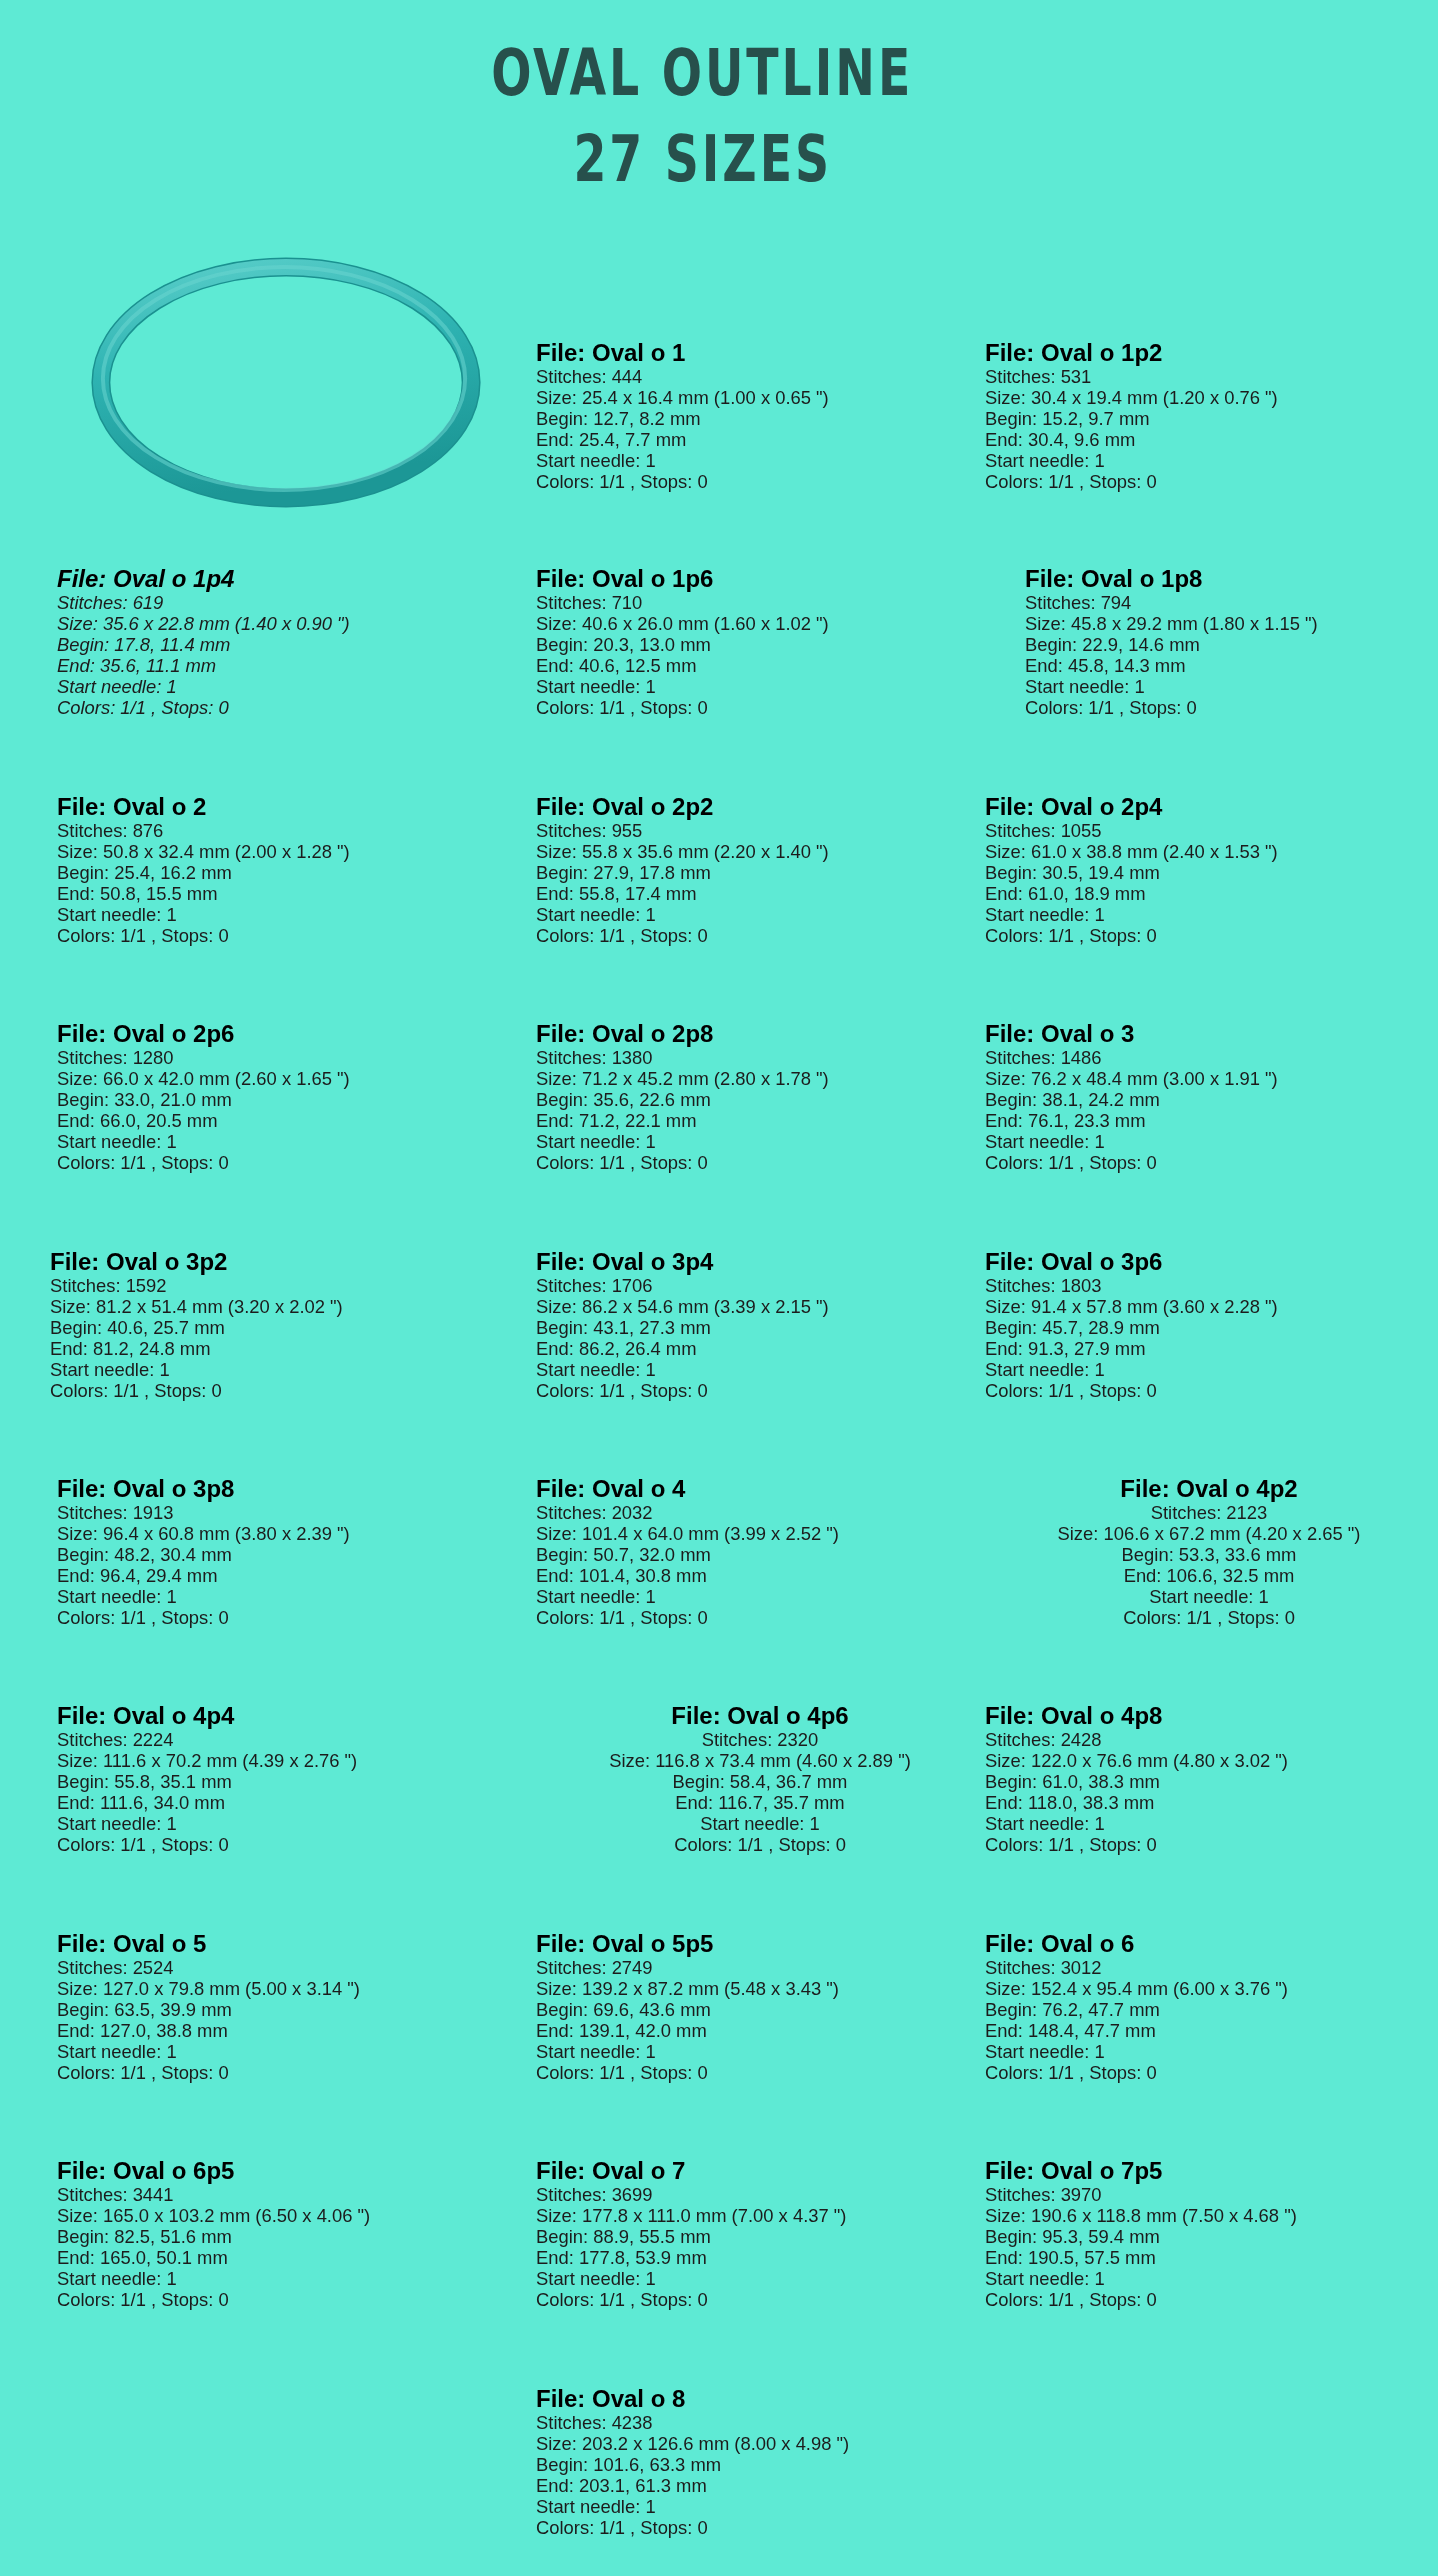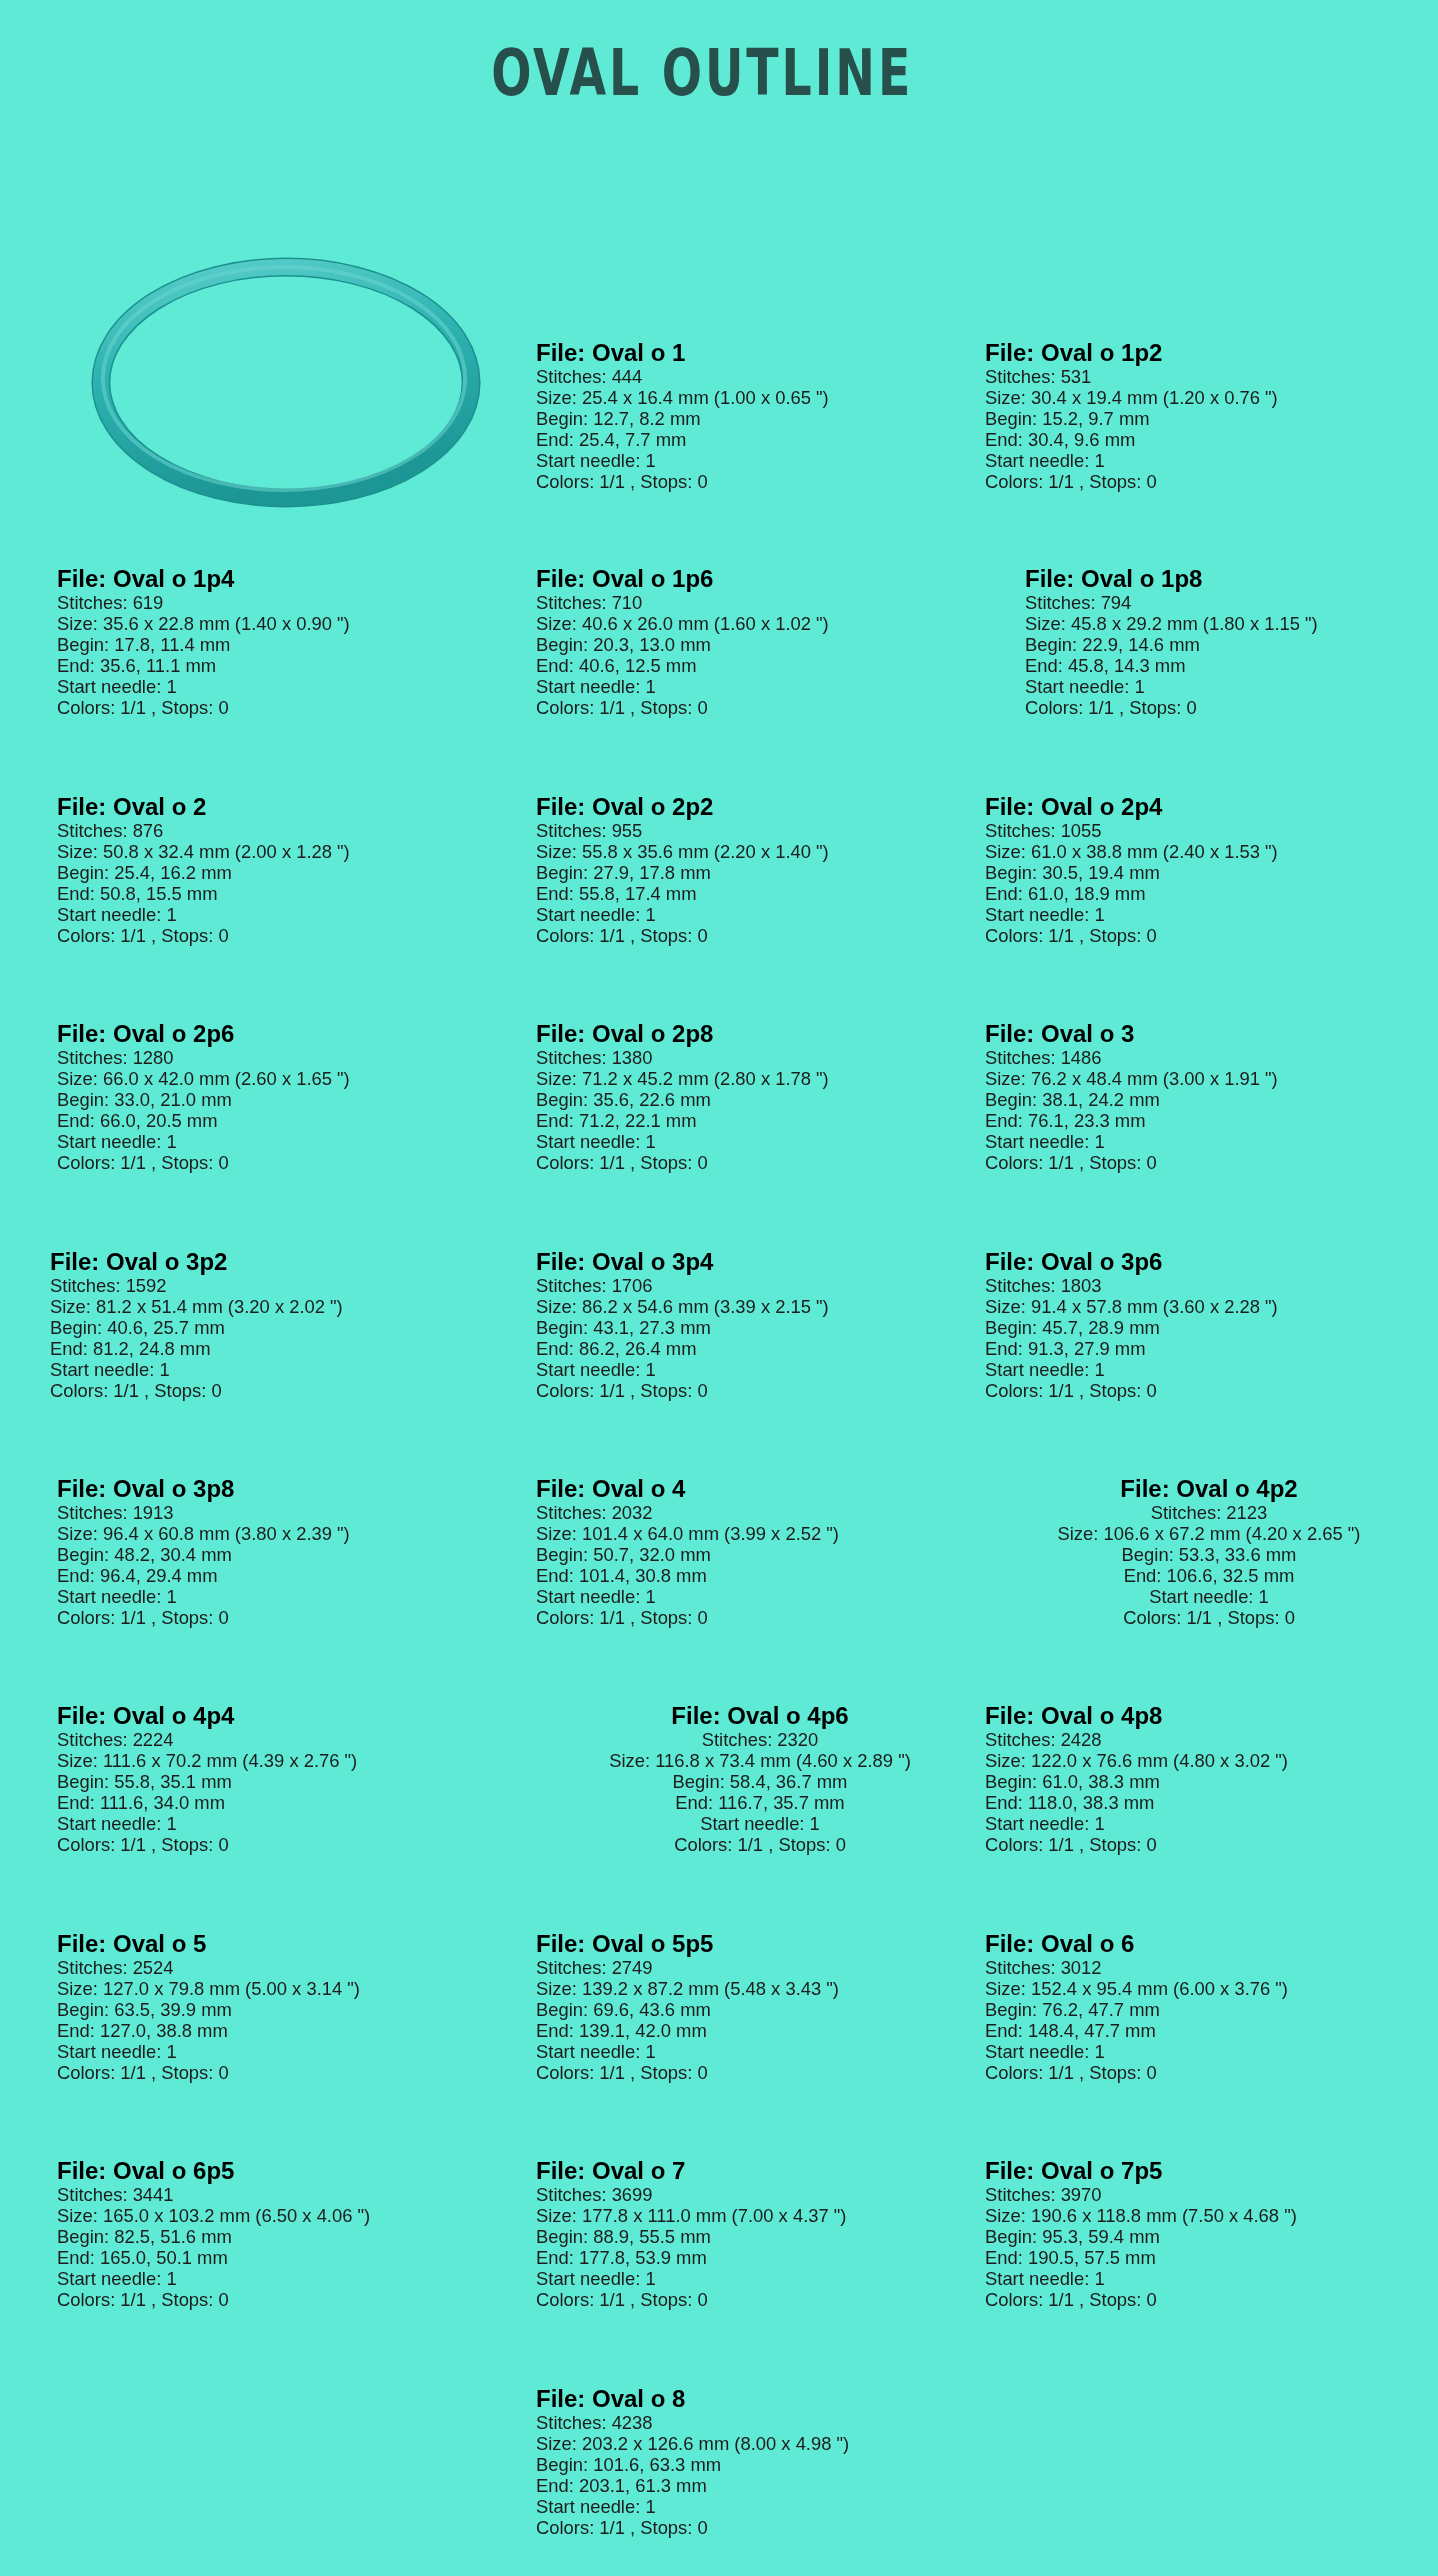--- a/index.html
+++ b/index.html
@@ -58,20 +58,21 @@
     white-space:nowrap;
   }
 </style>
 </head>
 <body>
 
 <div class="page">
 
   <div class="title">
     <span class="tline-wrap"><span class="tline">OVAL OUTLINE</span></span>
+    <span class="tline-wrap"><span class="tline">27 SIZES</span></span>
   </div>
 
   <div class="oval-wrap">
     <svg width="418" height="271" viewBox="0 0 420 272" xmlns="http://www.w3.org/2000/svg">
       <defs>
         <linearGradient id="tealGrad" x1="0" y1="0" x2="0.25" y2="1">
           <stop offset="0" stop-color="#5acfca"></stop>
           <stop offset="0.45" stop-color="#2eb3b2"></stop>
           <stop offset="1" stop-color="#1c9796"></stop>
         </linearGradient>
@@ -94,21 +95,21 @@
       </div>
       <div class="file-block" style="left: 985px; top: 319px;">
         <div class="file-title">File: Oval o 1p2</div>
         <div class="file-line">Stitches: 531</div>
         <div class="file-line">Size: 30.4 x 19.4 mm (1.20 x 0.76 ")</div>
         <div class="file-line">Begin: 15.2, 9.7 mm</div>
         <div class="file-line">End: 30.4, 9.6 mm</div>
         <div class="file-line">Start needle: 1</div>
         <div class="file-line">Colors: 1/1 , Stops: 0</div>
       </div>
-      <div class="file-block" style="left: 57px; top: 545px;">
+      <div class="file-block" style="left: 57px; top: 545px; font-style: italic;">
         <div class="file-title">File: Oval o 1p4</div>
         <div class="file-line">Stitches: 619</div>
         <div class="file-line">Size: 35.6 x 22.8 mm (1.40 x 0.90 ")</div>
         <div class="file-line">Begin: 17.8, 11.4 mm</div>
         <div class="file-line">End: 35.6, 11.1 mm</div>
         <div class="file-line">Start needle: 1</div>
         <div class="file-line">Colors: 1/1 , Stops: 0</div>
       </div>
       <div class="file-block" style="left: 536px; top: 545px;">
         <div class="file-title">File: Oval o 1p6</div>

